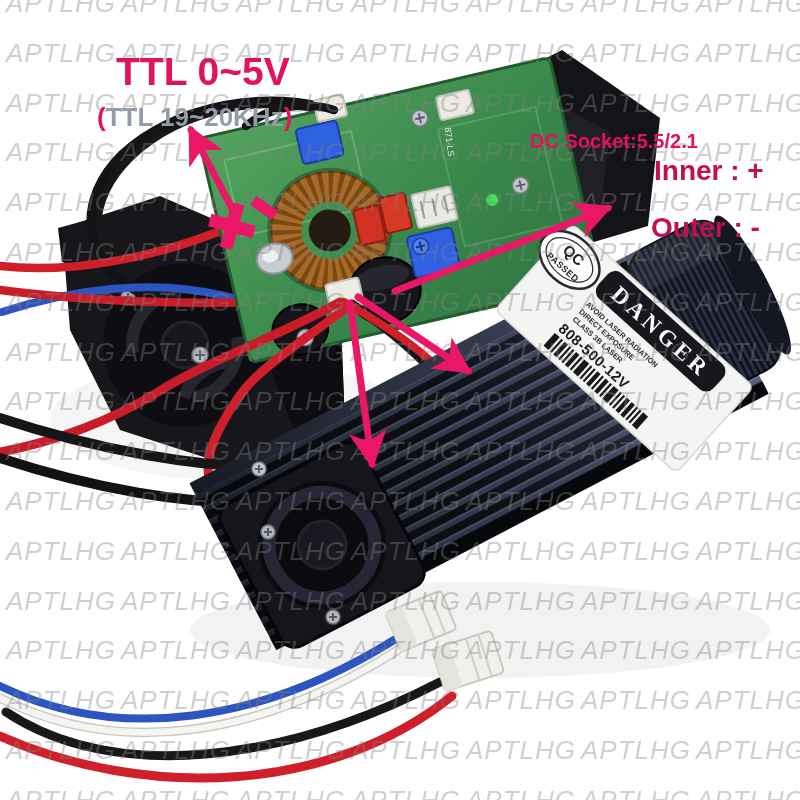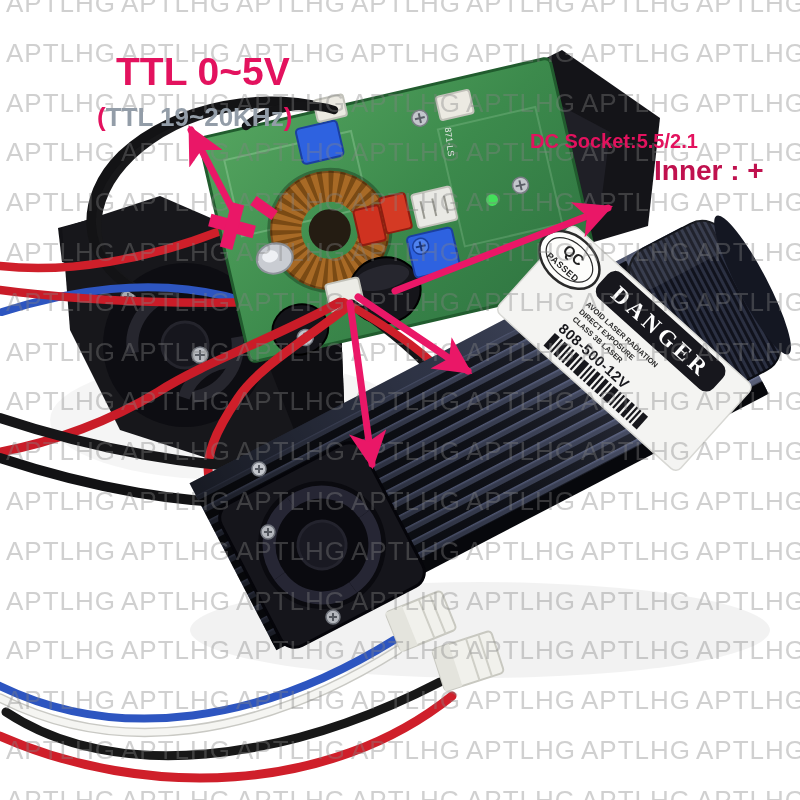--- a/index.html
+++ b/index.html
@@ -1,19 +1,19 @@
 <!DOCTYPE html>
 <html style="--anno: #e3125e; --anno-dark: #c0114e; --sub-gray: #939da8; --arrow: #ea1767;"><head>
 <meta charset="utf-8">
 <style>
   html,body{margin:0;padding:0;background:#ffffff;}
   #stage{position:relative;width:800px;height:800px;overflow:hidden;background:#ffffff;
          font-family:"Liberation Sans",sans-serif;}
   #photo-svg,#anno-svg{position:absolute;left:0;top:0;}
-  #watermark-layer{position:absolute;left:0;top:0;width:800px;height:596px;pointer-events:none;}
+  #watermark-layer{position:absolute;left:0;top:0;width:800px;height:596px;pointer-events:none;font-style:italic;}
   .wm{position:absolute;font-family:"Liberation Sans",sans-serif;font-size:26px;font-weight:400;
       letter-spacing:1px;color:rgba(132,132,132,0.38);white-space:nowrap;}
   .anno{position:absolute;font-weight:800;white-space:nowrap;line-height:1;}
   .anno-bright{color:var(--anno,#e3125e);margin-top:26px;}
   .anno-dark{color:var(--anno-dark,#c0114e);}
   #ttl-title{left:116px;top:26px;font-size:39px;}
   #ttl-sub{left:97px;top:78px;font-size:26px;}
   #ttl-sub .gray{color:var(--sub-gray,#939da8);}
   #dc-socket{left:530px;top:105px;font-size:20px;}
   #inner-label{left:654px;top:157px;font-size:28px;}
@@ -395,13 +395,14 @@
     </g>
     <g transform="translate(264,208) rotate(35)" style="fill:var(--arrow,#ea1767)" aria-label="-">
       <rect x="-13" y="-5.5" width="26" height="11"></rect>
     </g>
   </svg>
 
   <div id="ttl-title" class="anno anno-bright">TTL 0~5V</div>
   <div id="ttl-sub" class="anno anno-bright"><span>(</span><span class="gray">TTL 19~20KHz</span><span>)</span></div>
   <div id="dc-socket" class="anno anno-bright">DC Socket:5.5/2.1</div>
   <div id="inner-label" class="anno anno-dark">Inner : +</div>
+  <div id="outer-label" class="anno anno-dark">Outer : -</div>
 </div>
 
 </body></html>

